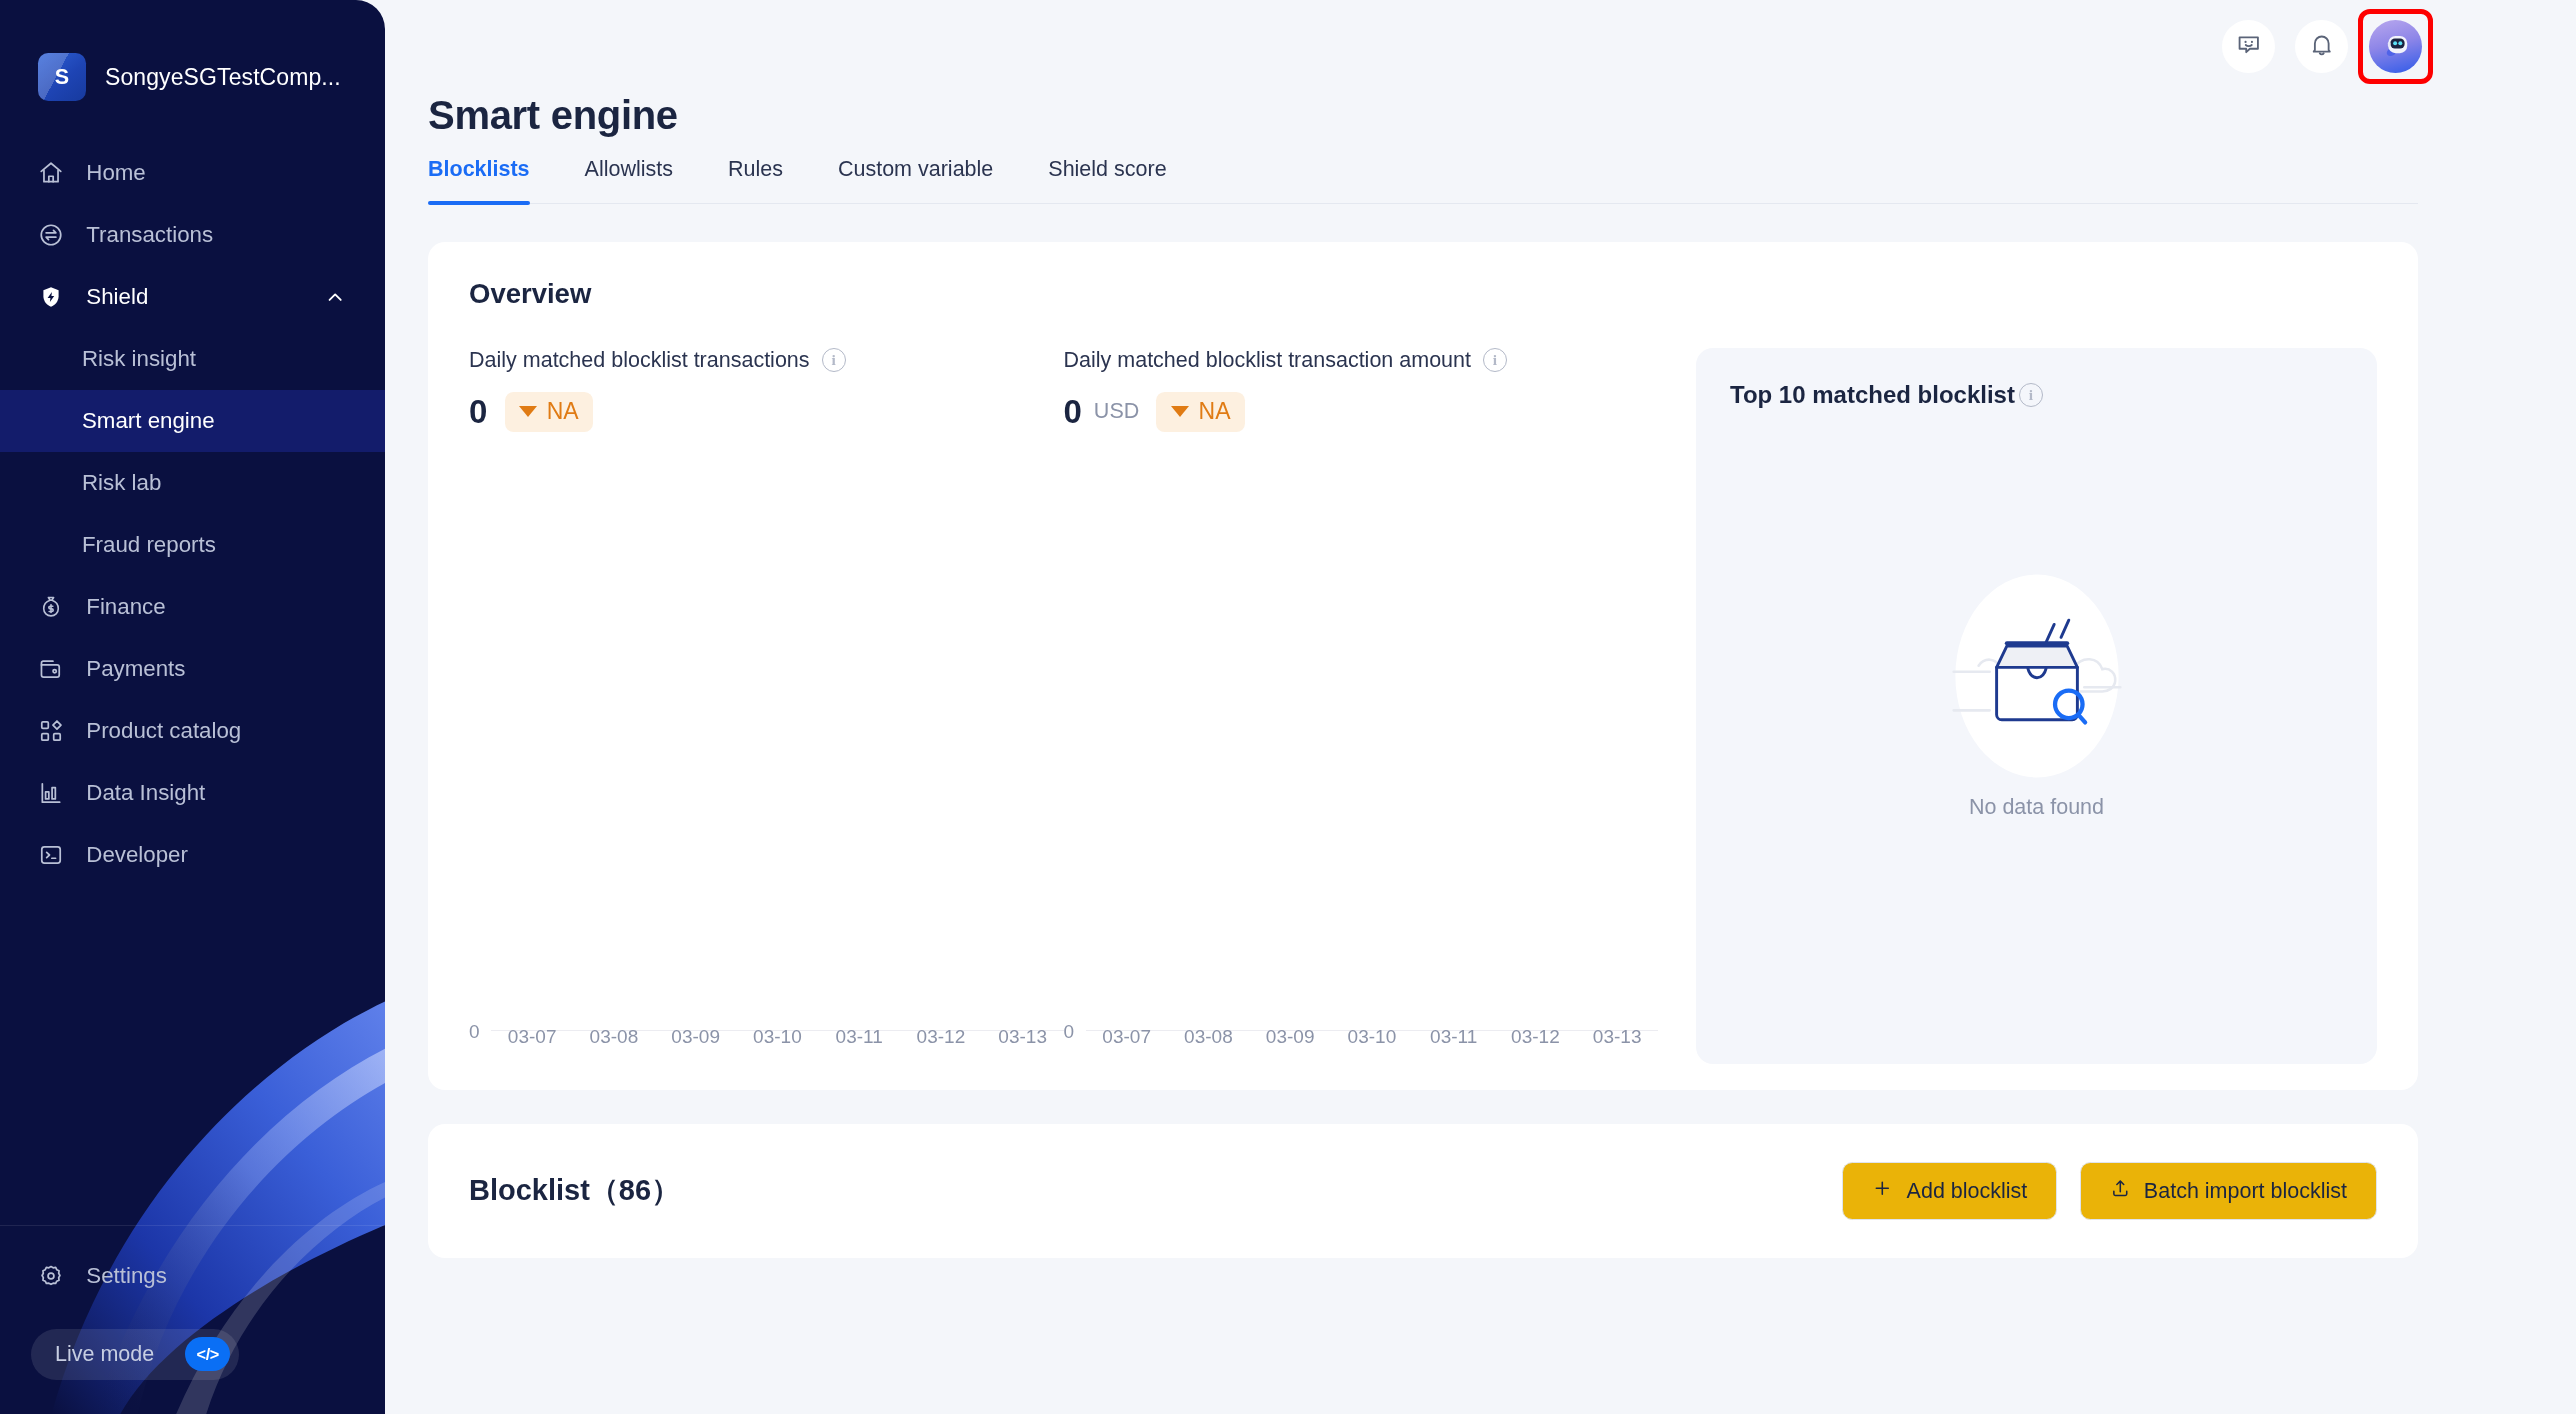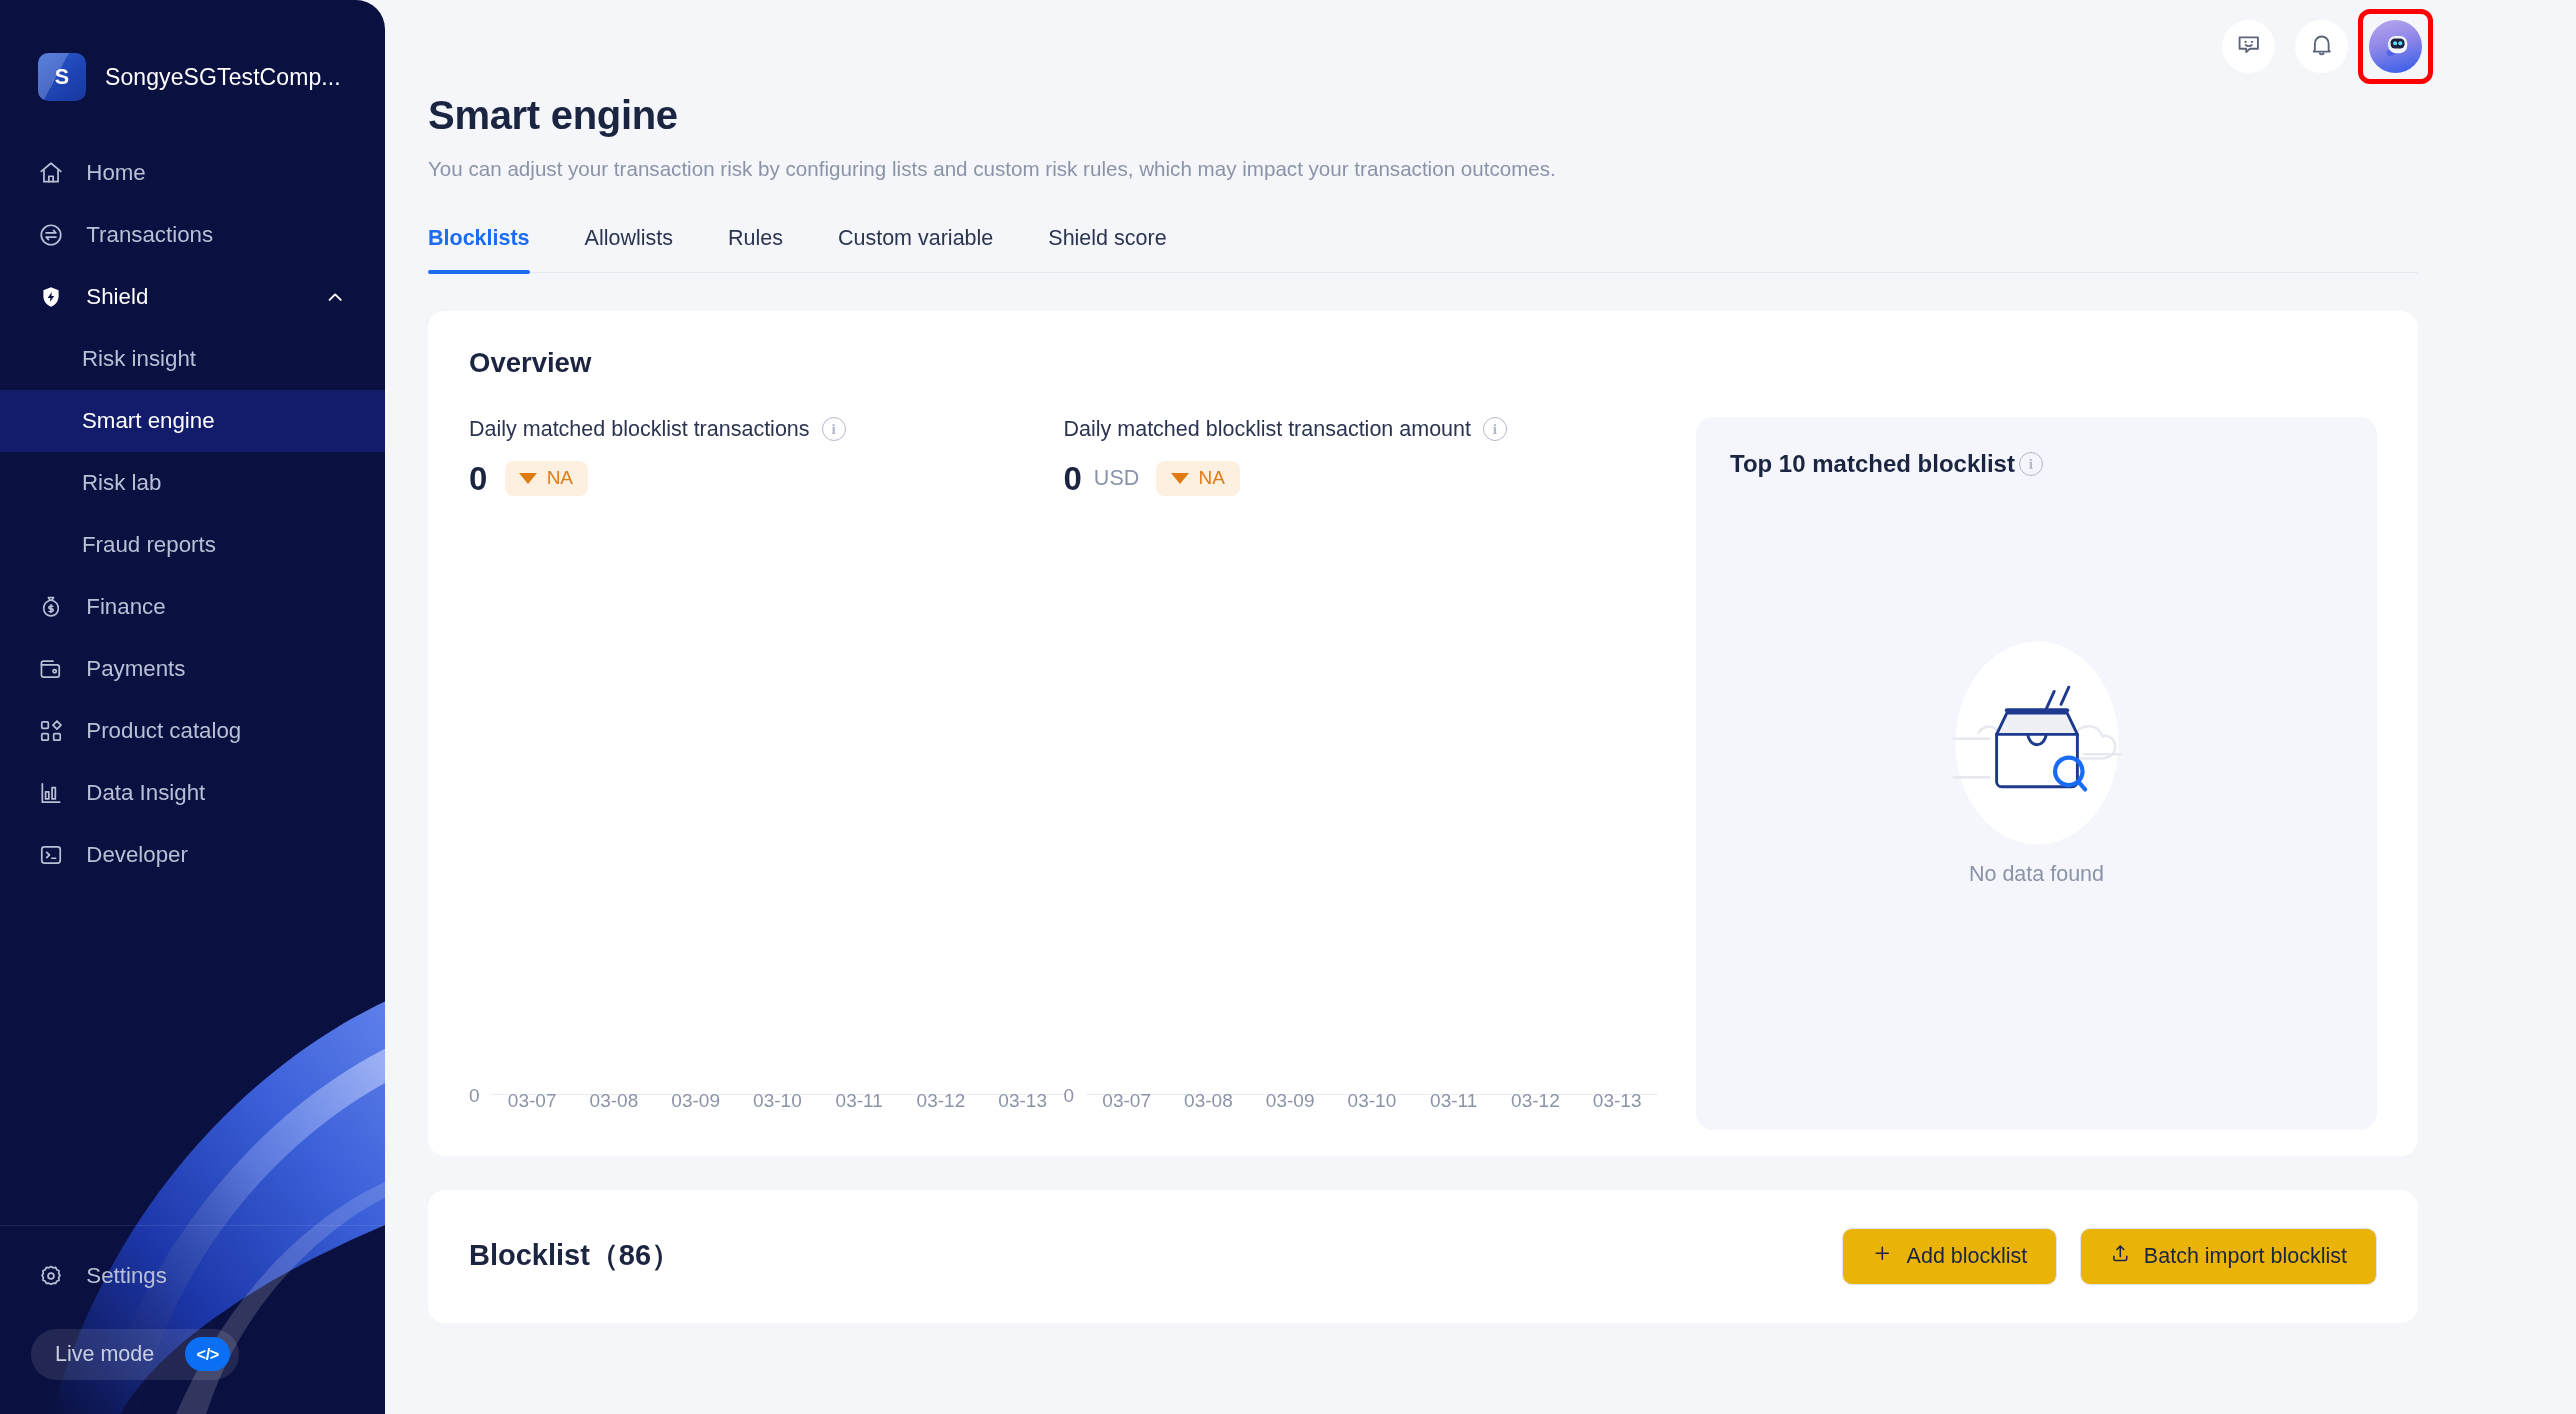--- a/index.html
+++ b/index.html
@@ -110,21 +110,21 @@
   .metric-head { display:flex; align-items:center; gap:12px; margin-bottom:19px; }
   .metric-label { font-size:21.5px; color:#2b3450; font-weight:400; white-space:nowrap; }
   .metric-row { display:flex; align-items:center; gap:12px; }
   .metric-val { font-size:33px; font-weight:600; color:#1b2541; line-height:1; }
   .metric-cur { font-size:21.5px; color:#8b93a8; font-weight:400; }
   .delta {
     display:inline-flex; align-items:center; gap:9.5px;
     background:#fdf0e0; border-radius:8.6px; padding:6.9px 14.6px; margin-left:5.2px;
   }
   .delta .tri { width:0;height:0;border-left:9.5px solid transparent;border-right:9.5px solid transparent;border-top:11.2px solid #e07b14; }
-  .delta .dtxt { font-size:19px; color:#e07b14; font-weight:500; }
+  .delta .dtxt { font-size:23px; color:#e07b14; font-weight:500; }
 
   .chart { position:relative; height:632px; }
   .chart .axis-line { position:absolute; left:22.3px; right:0; bottom:33px; height:1.7px; background:#ececf1; }
   .chart .ylab { position:absolute; left:0; bottom:21.5px; font-size:19px; color:#8b93a8; }
   .chart .xticks { position:absolute; left:22.3px; right:0; bottom:16px; display:flex; }
   .chart .xtick { flex:1 1 0; text-align:center; font-size:19px; color:#8b93a8; }
 
   .top10 {
     flex:0 0 681px; margin-left:38px; align-self:stretch;
     background:#f4f6fb; border-radius:17px; padding:33px 34px; min-height:713px;
@@ -353,21 +353,20 @@
               <rect x="12.6" y="18.5" width="3" height="5.5" rx="1.5" fill="#e4e7f6"></rect>
             </svg>
           </span>
         </div>
       </div>
     </div>
 
     <div class="page">
 
       <h1 class="page-title">Smart engine</h1>
-      <div class="page-sub">You can adjust your transaction risk by configuring lists and custom risk rules, which may impact your transaction outcomes.</div>
 
       <div class="tabs">
         <div class="tab active">Blocklists</div>
         <div class="tab">Allowlists</div>
         <div class="tab">Rules</div>
         <div class="tab">Custom variable</div>
         <div class="tab">Shield score</div>
       </div>
 
       <section class="card">

